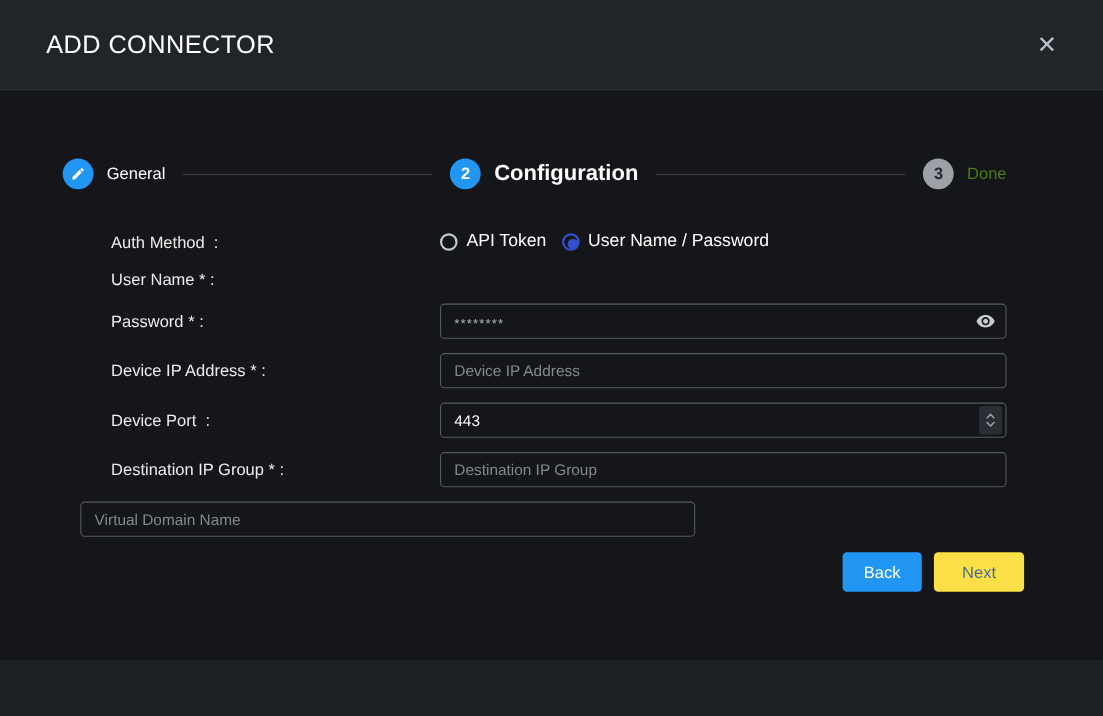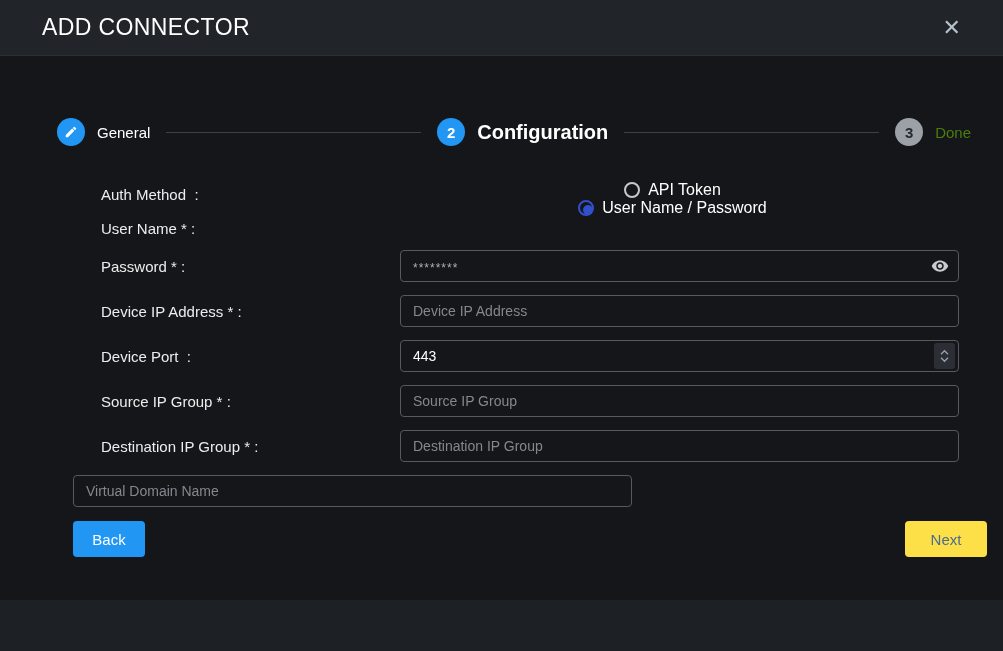--- a/index.html
+++ b/index.html
@@ -3,34 +3,34 @@
 <meta charset="utf-8">
 <style>
   * { margin:0; padding:0; box-sizing:border-box; }
   body { background:#0b0c0e; font-family:"Liberation Sans", sans-serif; }
   .modal {
     width:1003px; height:651px; position:relative; overflow:hidden;
     background:#141619;
   }
   
   .header {
-    height:56px; background:#212428; border-bottom:1px solid #2b2e32;
+    height:82px; background:#212428; border-bottom:1px solid #2b2e32;
     display:flex; align-items:center; padding:0 38px 0 42px;
   }
   .title { color:#ffffff; font-size:23px; letter-spacing:.4px; }
   .close-btn {
     margin-left:auto; color:#b6c2c9; font-size:22px; line-height:1;
     cursor:pointer; user-select:none; padding:4px;
   }
   
   .footer-strip {
     position:absolute; left:0; right:0; bottom:0; height:51px; background:#1d2024;
   }
   
-  .body { padding:62px 32px 0 57px; }
+  .body { padding:62px 88px 0 57px; }
   
   .stepper { display:flex; align-items:center; }
   .step { display:flex; align-items:center; flex-shrink:0; }
   .step-circle {
     width:28px; height:28px; border-radius:50%;
     display:flex; align-items:center; justify-content:center;
     font-size:15px; font-weight:bold; flex-shrink:0;
   }
   .step-circle.done-blue, .step-circle.active-blue { background:#2196f3; color:#fff; }
   .step-circle.pending-gray { background:#9ba1a6; color:#26292d; }
@@ -44,21 +44,21 @@
   .form-row { display:flex; align-items:center; margin-bottom:13px; }
   .field-label {
     width:299px; flex-shrink:0; color:#eceded; font-size:15px; white-space:pre;margin-left:28px;
   }
   .help-badge {
     display:inline-flex; align-items:center; justify-content:center;
     width:15px; height:15px; border-radius:50%;
     background:#e2e5e8; color:#17191c; font-size:11px; font-weight:bold;
     vertical-align:-2px; margin-right:2px; cursor:pointer;
   }
-  .control { width:559px; position:relative;flex-direction:column; }
+  .control { width:559px; position:relative; }
   input.txt {
     width:100%; height:32px; background:transparent;
     border:1px solid #56595f; border-radius:4px;
     color:#ffffff; font-size:14px; padding:0 12px;
     font-family:"Liberation Sans", sans-serif; outline:none;
   }
   input.txt::placeholder { color:#84888e; opacity:1; }
   input.pw { font-size:12px; letter-spacing:1px; color:#aab0b6; padding-top:4px; }
   
   .radio-group { display:flex; align-items:center; height:26px; }
@@ -80,21 +80,21 @@
   
   .spinner {
     position:absolute; right:4px; top:3px; width:21px; height:26px;
     background:#2b2e35; border-radius:3px;
     display:flex; flex-direction:column; align-items:center; justify-content:center;
     cursor:pointer;
   }
   .spinner svg { display:block; }
   
   .btn-row {
-    display:flex; justify-content:space-between; 
+    display:flex; justify-content:flex-end; gap:11px;
     margin-top:14px; margin-right:-16px;
   }
   .btn {
     height:36px; border:none; border-radius:4px; font-size:15px;
     font-family:"Liberation Sans", sans-serif; cursor:pointer;
   }
   .btn-back { width:72px; background:#2196f3; color:#ffffff; }
   .btn-next { width:82px; background:#fde047; color:#4a6d91; cursor:default; }
 </style>
 </head>
@@ -177,26 +177,20 @@
             <svg width="11" height="7" viewBox="0 0 12 8">
               <polyline points="2,6 6,2 10,6" fill="none" stroke="#9aa0a8" stroke-width="1.6"></polyline>
             </svg>
             <svg width="11" height="7" viewBox="0 0 12 8">
               <polyline points="2,2 6,6 10,2" fill="none" stroke="#9aa0a8" stroke-width="1.6"></polyline>
             </svg>
           </span>
         </div>
       </div>
 
-      <div class="form-row">
-        <div class="field-label">Source IP Group * :</div>
-        <div class="control">
-          <input class="txt" type="text" placeholder="Source IP Group" style="">
-        </div>
-      </div>
 
       <div class="form-row">
         <div class="field-label">Destination IP Group * :</div>
         <div class="control">
           <input class="txt" type="text" placeholder="Destination IP Group" style="">
         </div>
       </div>
 
       <div class="form-row">
         <div class="control">

